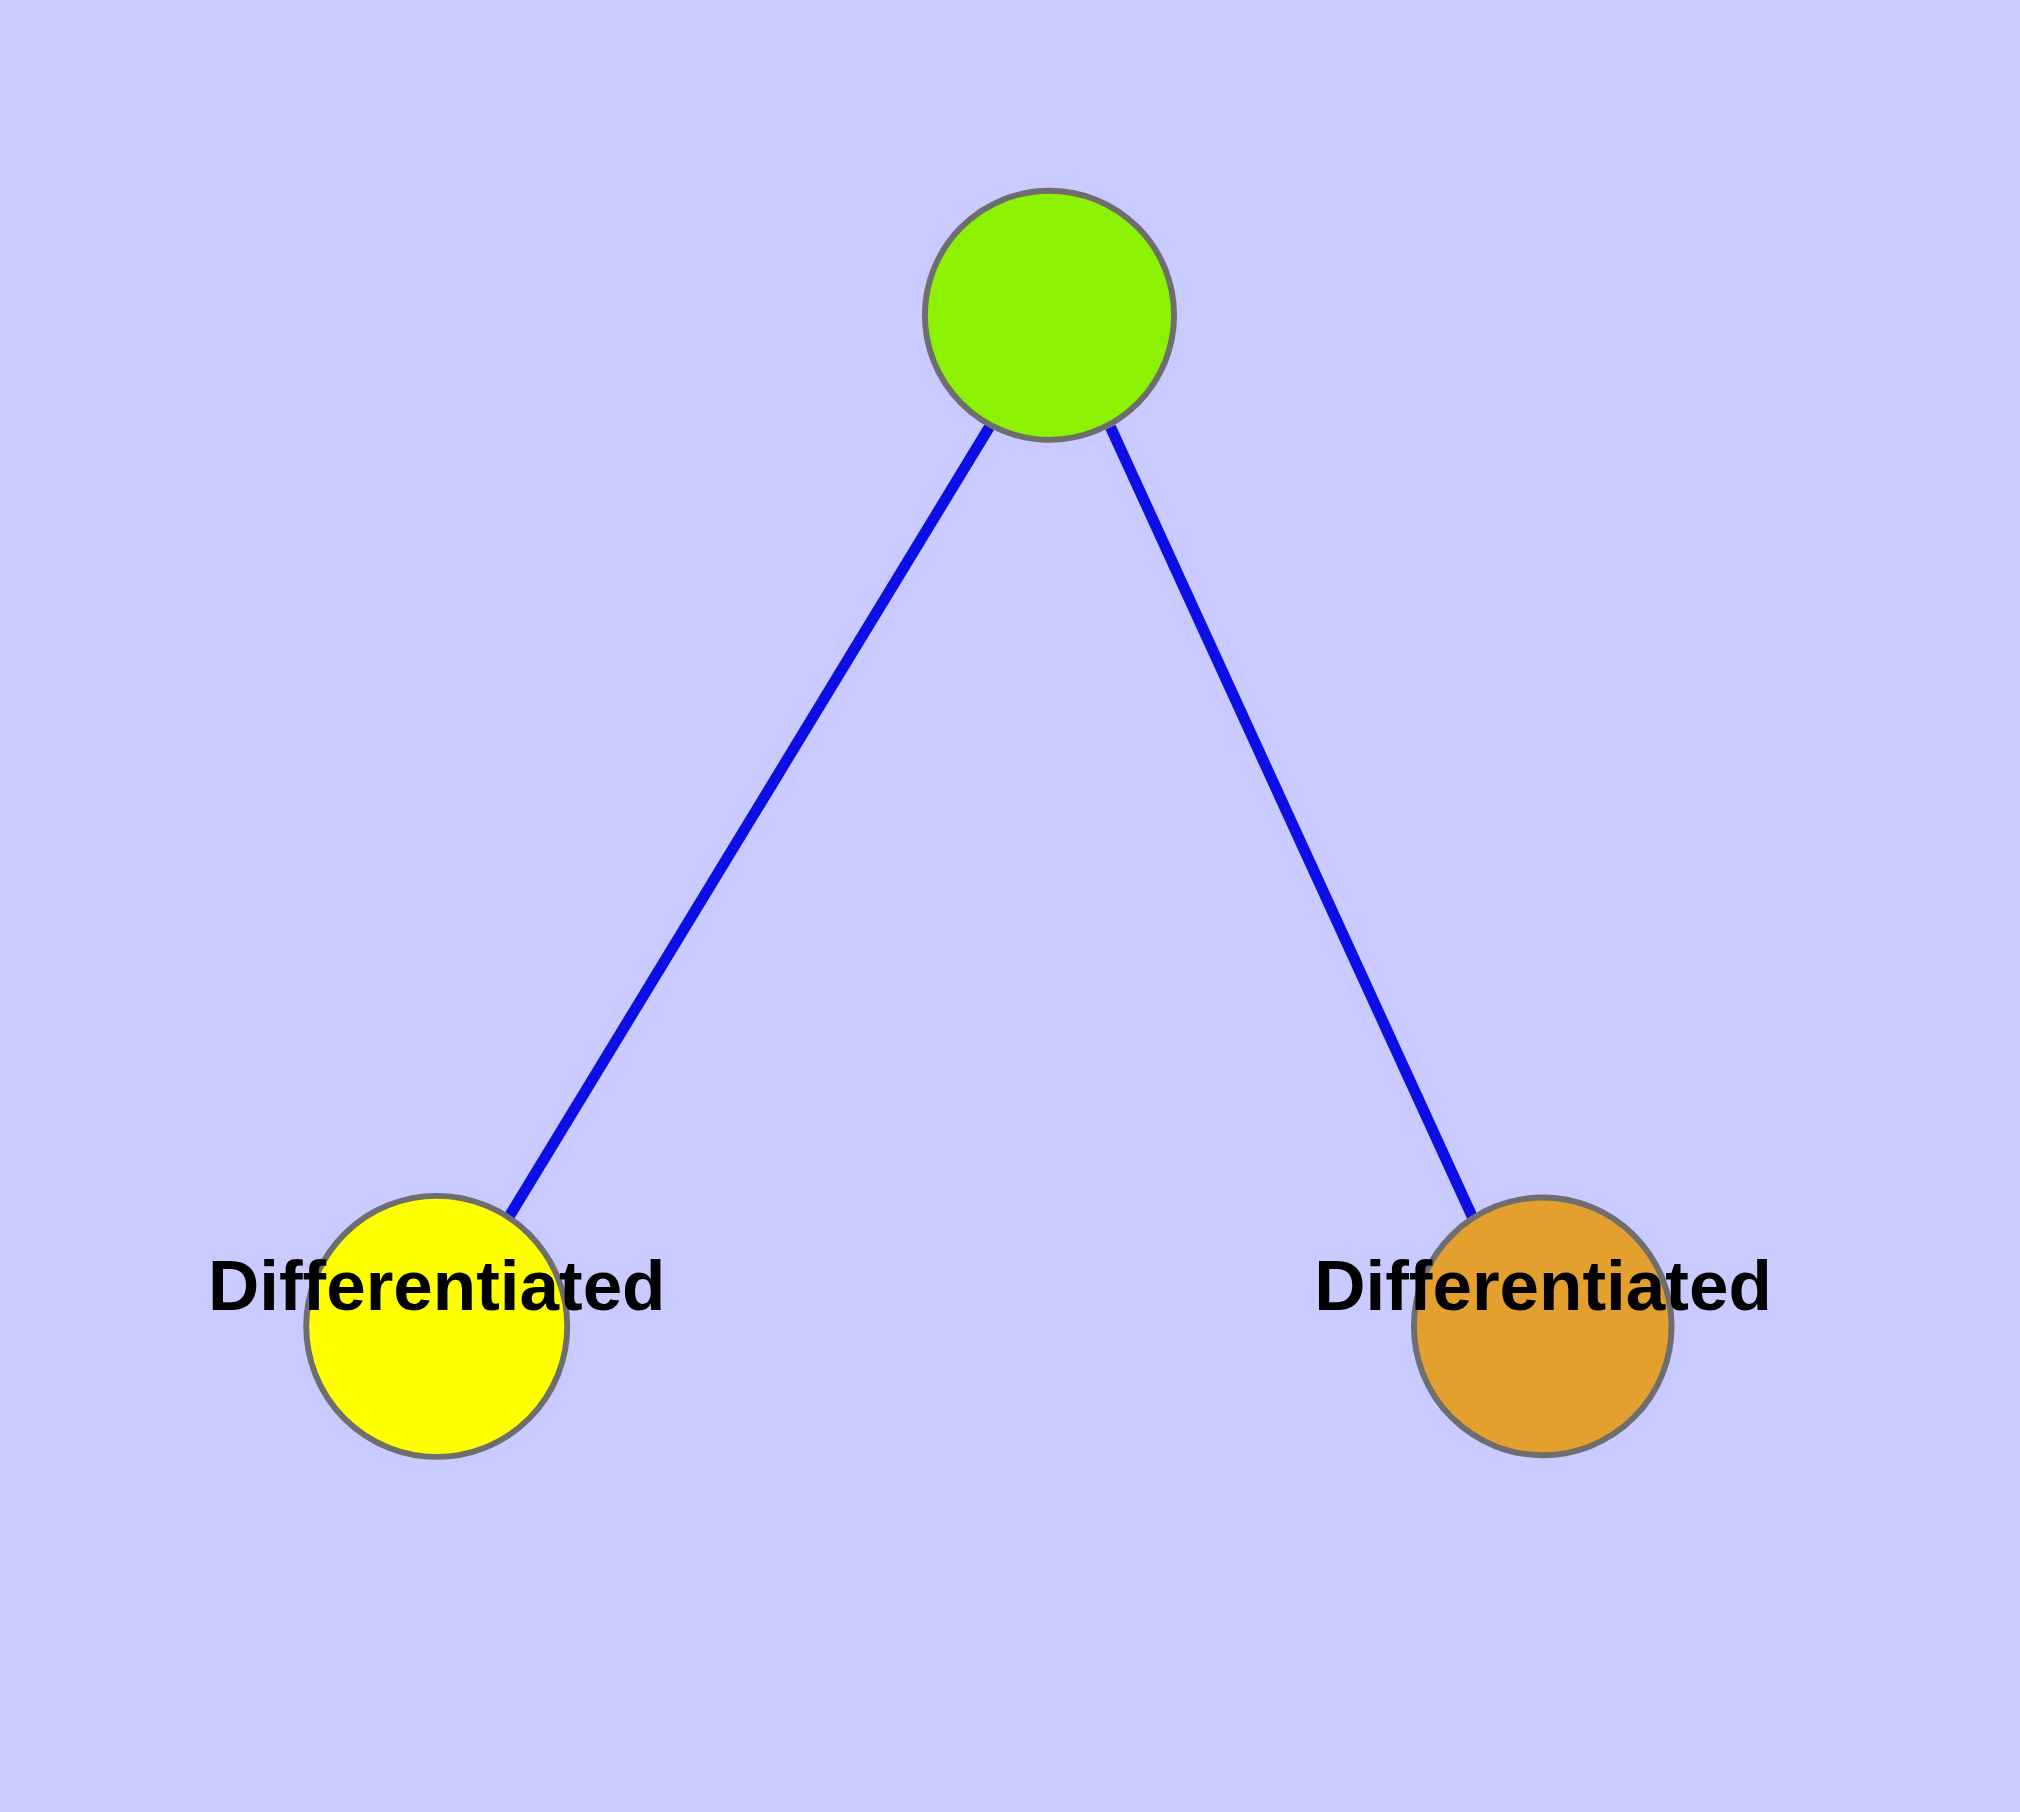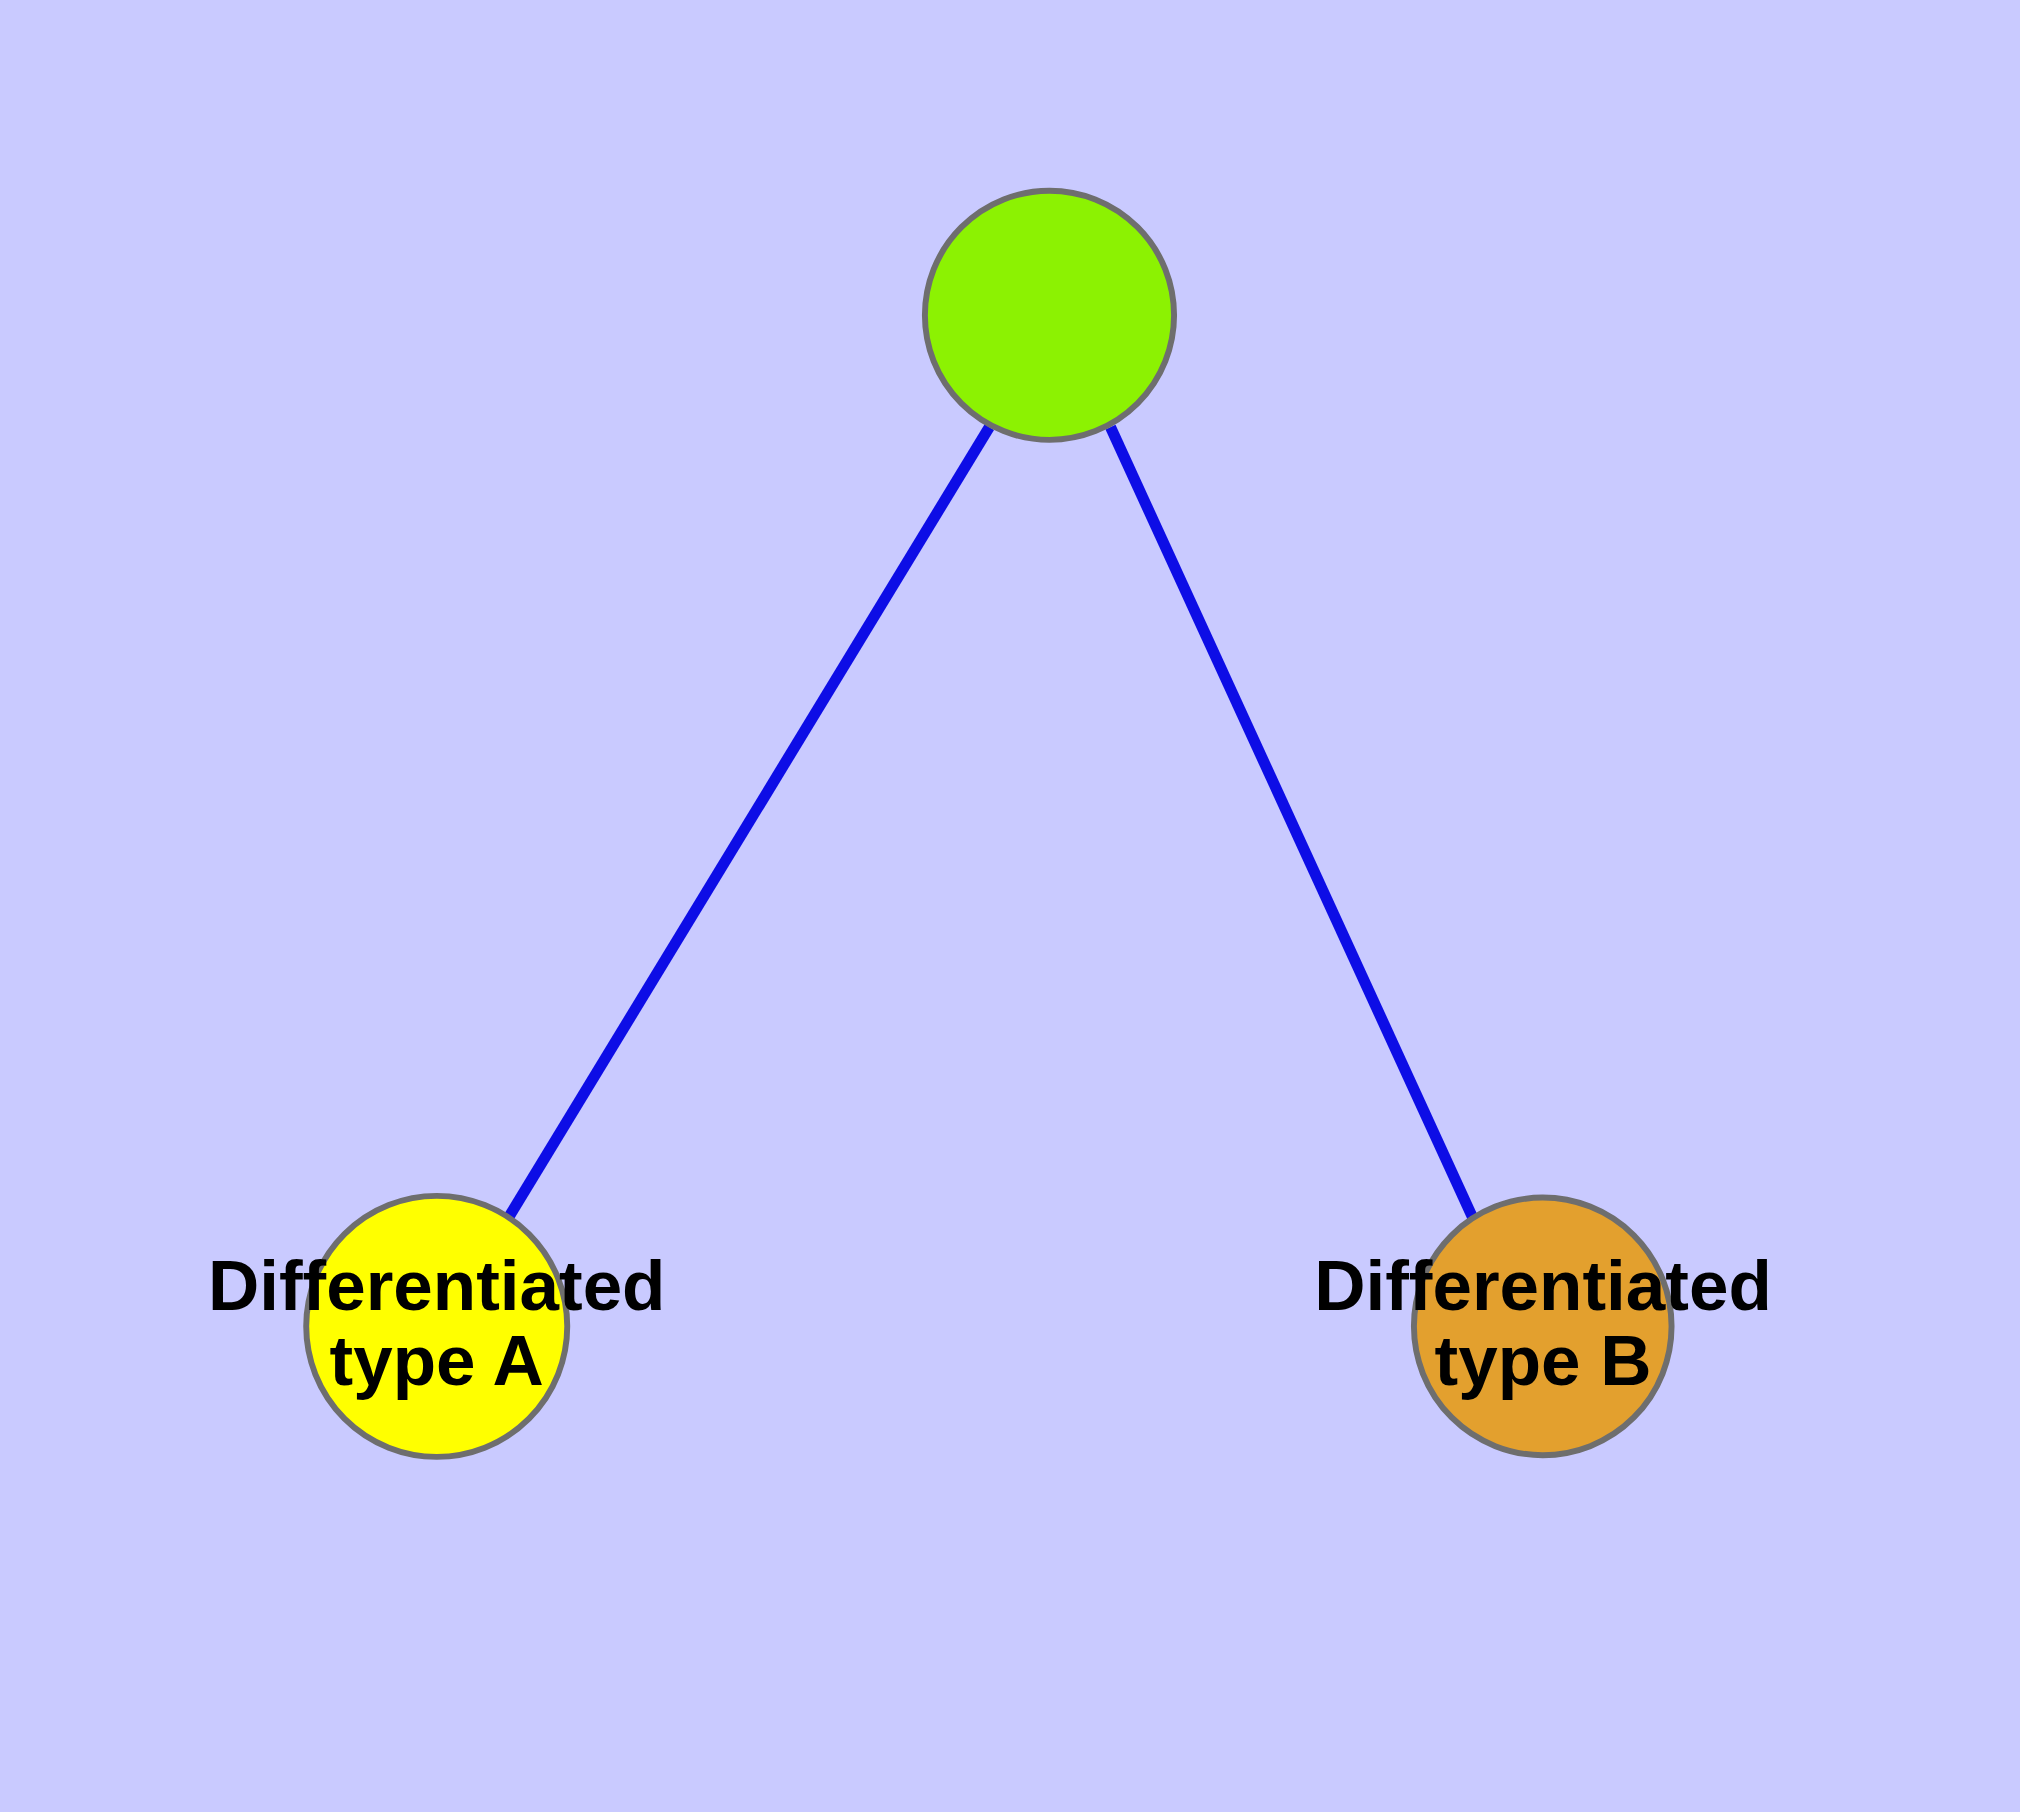--- a/index.html
+++ b/index.html
@@ -55,22 +55,20 @@
     <g>
       <circle cx="1238" cy="372" r="147" fill="#8cf202" stroke="#6e6e6e" stroke-width="7"></circle>
       <circle cx="515" cy="1565" r="154" fill="#ffff00" stroke="#6e6e6e" stroke-width="7"></circle>
       <circle cx="1820" cy="1565" r="152" fill="#e3a02e" stroke="#6e6e6e" stroke-width="7"></circle>
     </g>
   </svg>
 
 
   <div class="node-label node-label-leaf" style="left:12.7px; top:1248px; width:848px;">
     <div>Differentiated</div>
-    <div>type A</div>
   </div>
 
   <div class="node-label node-label-leaf" style="left:1119px; top:1248px; width:848px;">
     <div>Differentiated</div>
-    <div>type B</div>
   </div>
 
 </div>
 
 
 </body></html>

